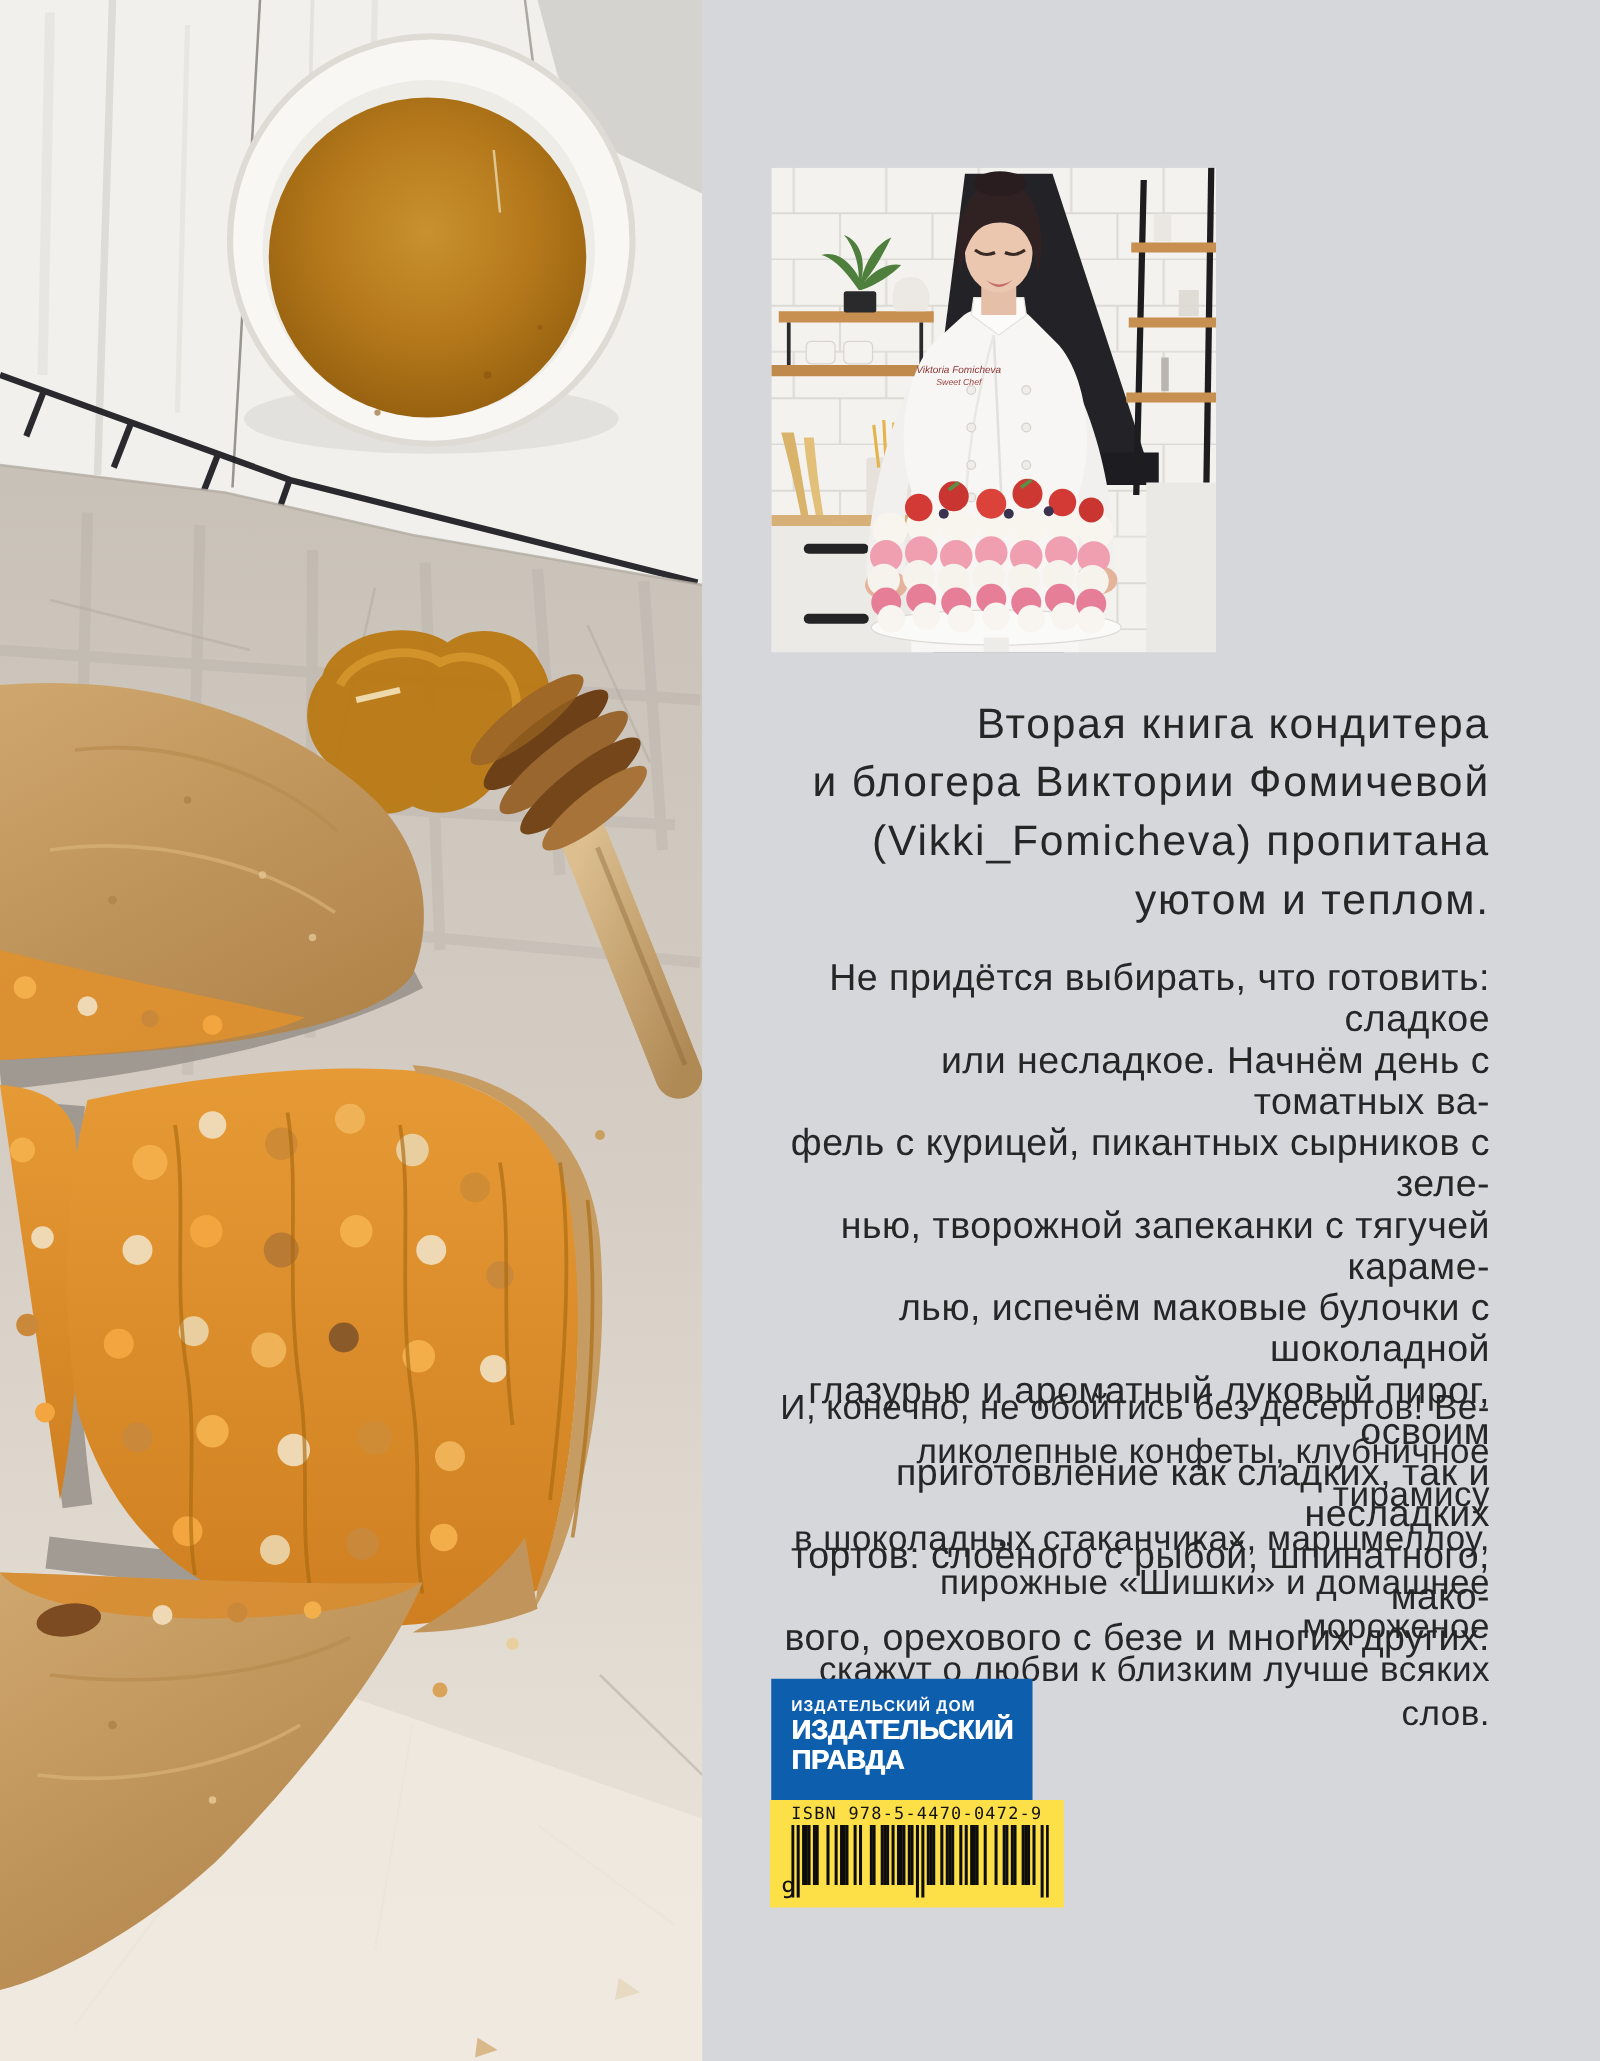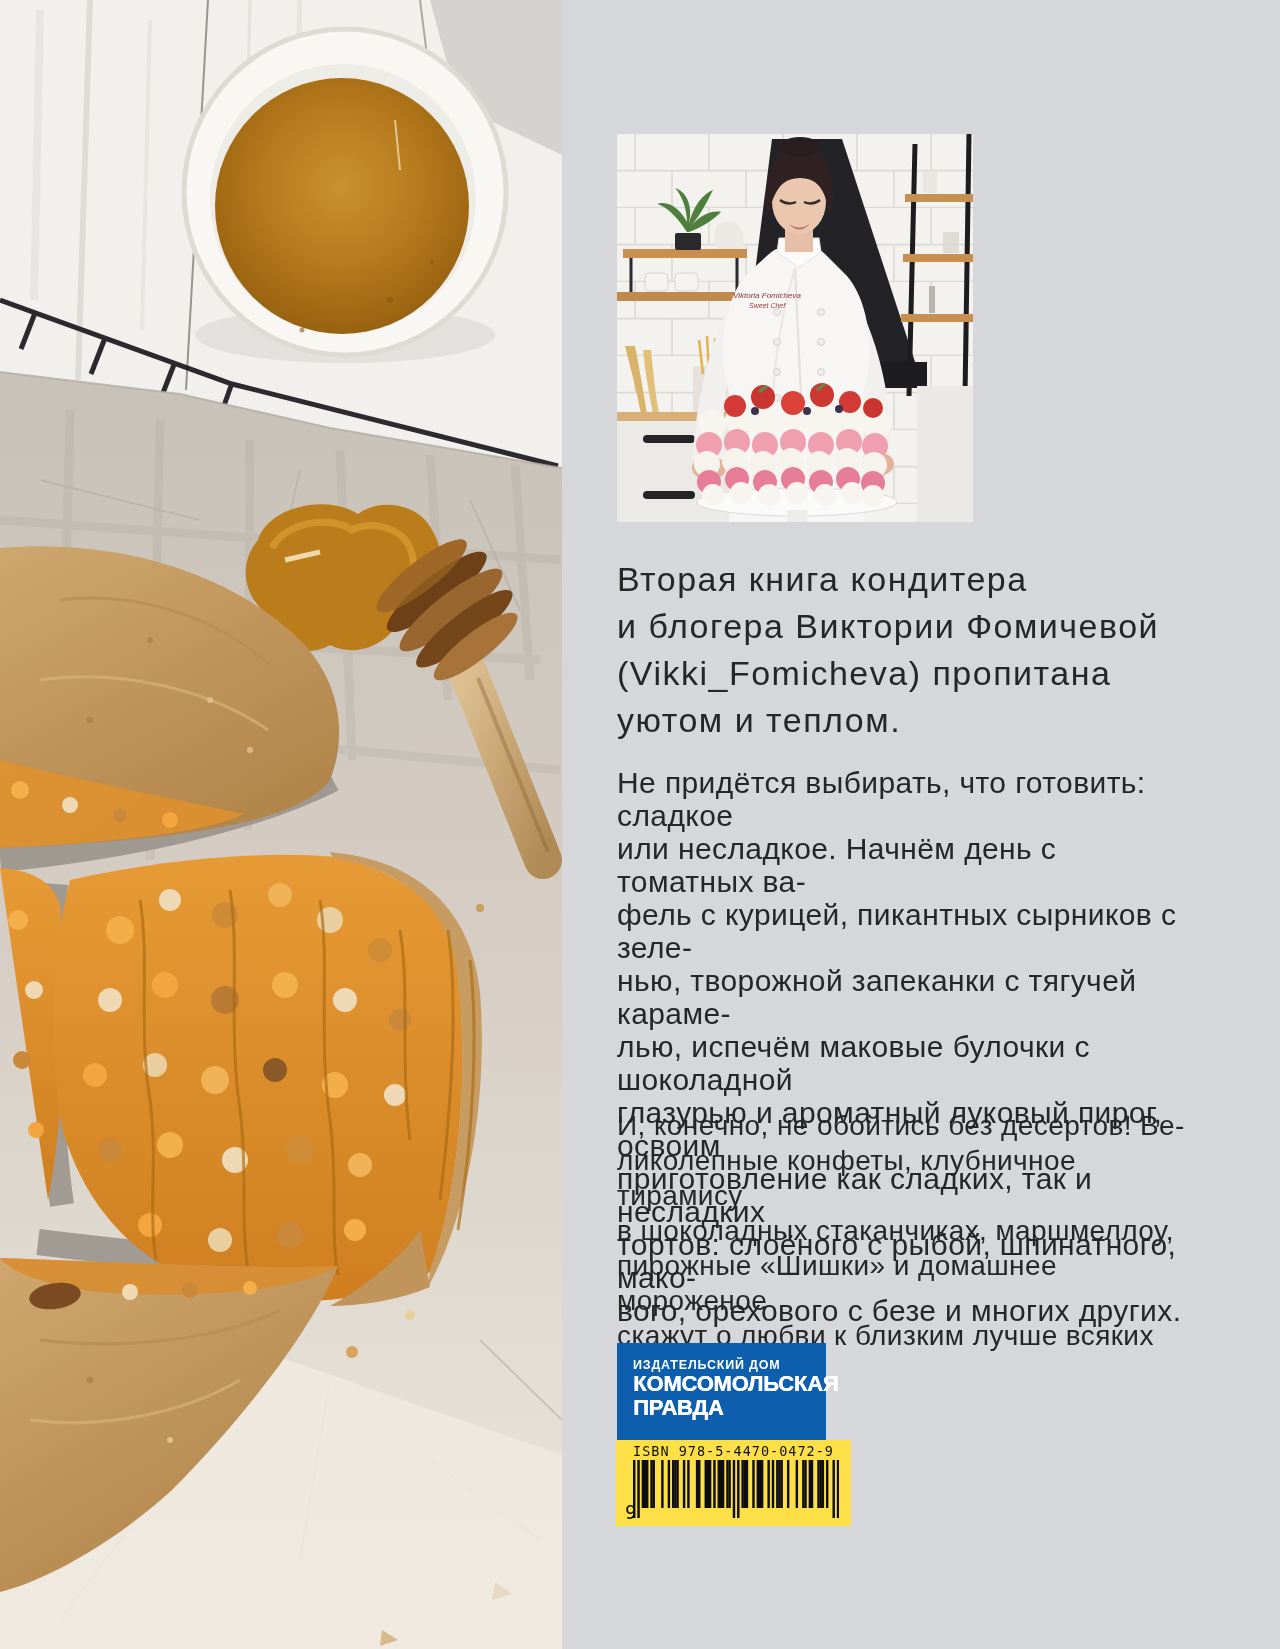--- a/index.html
+++ b/index.html
@@ -3,21 +3,21 @@
 <meta charset="utf-8">
 <style>
   html,body{margin:0;padding:0;}
   body{
     width:1280px;height:1649px;position:relative;overflow:hidden;
     font-family:"Liberation Sans",sans-serif;background:#d5d7db;
   }
   .left-photo{position:absolute;left:0;top:0;width:562px;height:1649px;overflow:hidden;}
   .panel{position:absolute;left:562px;top:0;width:718px;height:1649px;background:#d5d7db;}
   .chef-photo{position:absolute;left:617px;top:134px;width:356px;height:388px;overflow:hidden;text-align:center;}
-  .para{position:absolute;left:617px;width:575px;white-space:pre-line;color:#262626;margin:0;}
+  .para{position:absolute;left:617px;width:575px;white-space:pre-line;color:#262626;margin:0;text-align:right;}
   .intro{top:556px;font-size:34px;line-height:47px;letter-spacing:1.5px;font-weight:400;}
   .body1{top:766px;font-size:30px;line-height:33px;letter-spacing:0.4px;}
   .body2{top:1108px;font-size:28px;line-height:35px;letter-spacing:0.4px;}
   .publisher{
     position:absolute;left:617px;top:1343px;width:209px;height:103px;
     box-sizing:border-box;padding:15px 0 0 16px;color:#fff;
   }
   .publisher .type{font-size:12.5px;font-weight:700;letter-spacing:0.8px;}
   .publisher .name{font-size:22px;font-weight:700;letter-spacing:-0.2px;line-height:24px;
     text-shadow:0.5px 0 0 #fff;}
@@ -418,21 +418,21 @@
 тортов: слоёного с рыбой, шпинатного, мако-
 вого, орехового с безе и многих других.</p>
 <p class="para body2">И, конечно, не обойтись без десертов! Ве-
 ликолепные конфеты, клубничное тирамису
 в шоколадных стаканчиках, маршмеллоу,
 пирожные «Шишки» и домашнее мороженое
 скажут о любви к близким лучше всяких слов.</p>
 
 <div class="publisher" style="background: rgb(13, 95, 174); color: rgb(255, 255, 255);">
   <div class="type">ИЗДАТЕЛЬСКИЙ ДОМ</div>
-  <div class="name">КОМСОМОЛЬСКАЯ</div>
+  <div class="name">ИЗДАТЕЛЬСКИЙ</div>
   <div class="name">ПРАВДА</div>
 </div>
 
 <div class="barcode-box">
   <div class="isbn-text">ISBN 978-5-4470-0472-9</div>
   <svg class="bars" width="206" height="60">
       <rect x="0.00" y="0" width="2.42" height="58" fill="#0d0d0d"></rect>
       <rect x="4.34" y="0" width="2.42" height="58" fill="#0d0d0d"></rect>
       <rect x="8.67" y="0" width="2.42" height="48" fill="#0d0d0d"></rect>
       <rect x="10.84" y="0" width="2.42" height="48" fill="#0d0d0d"></rect>

